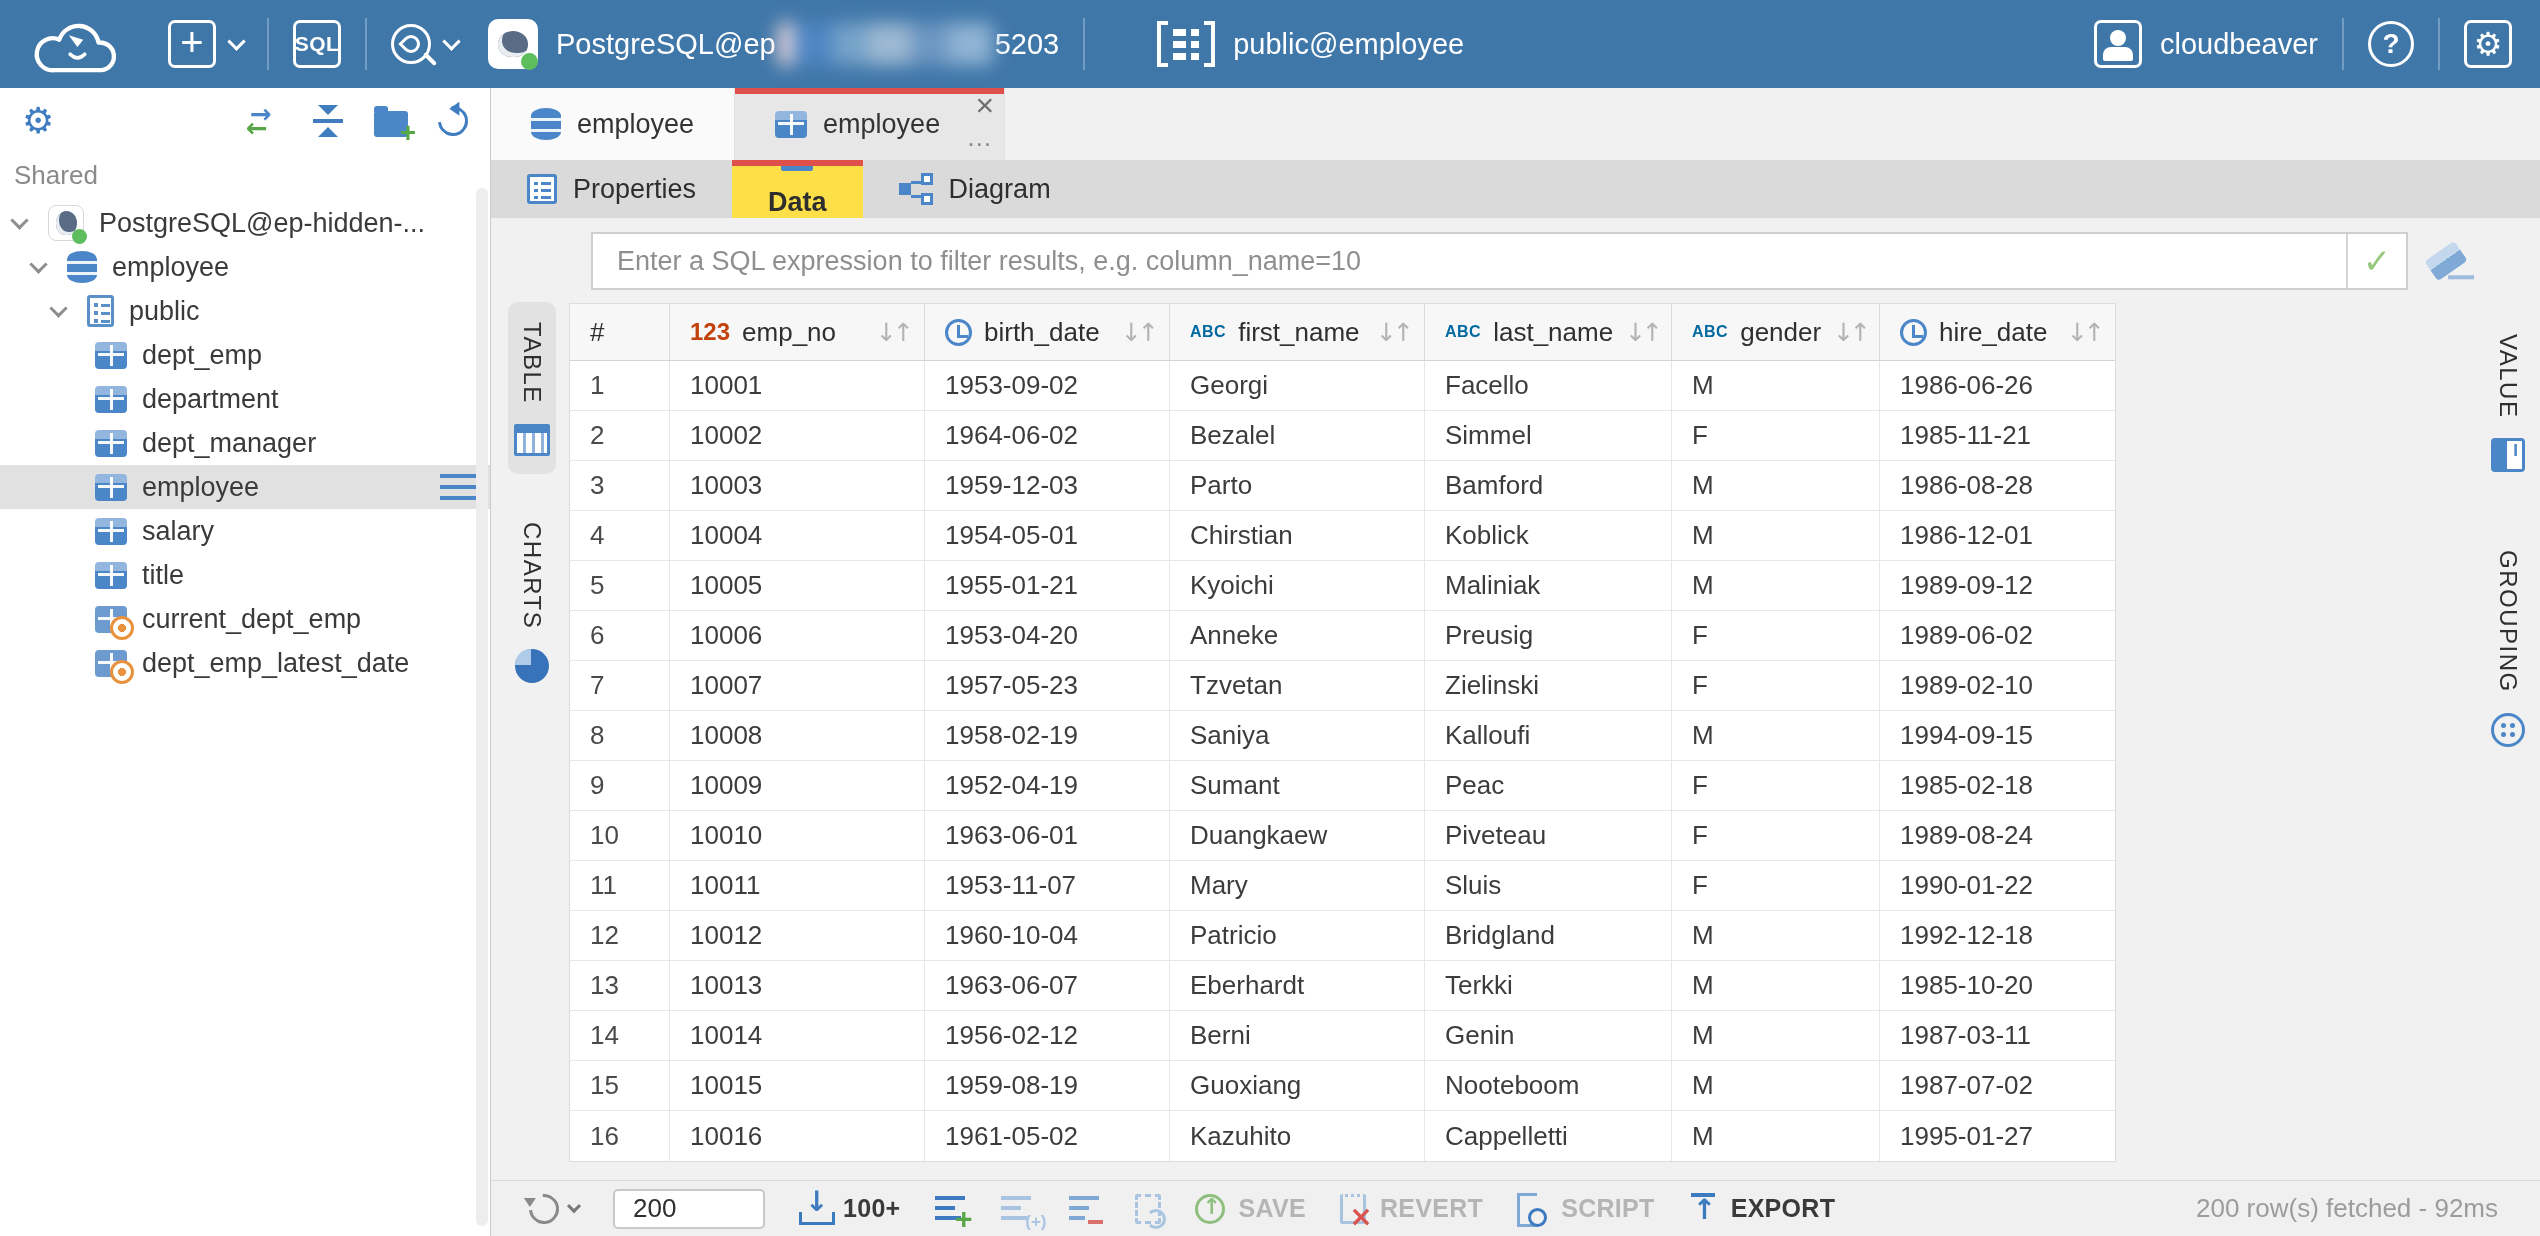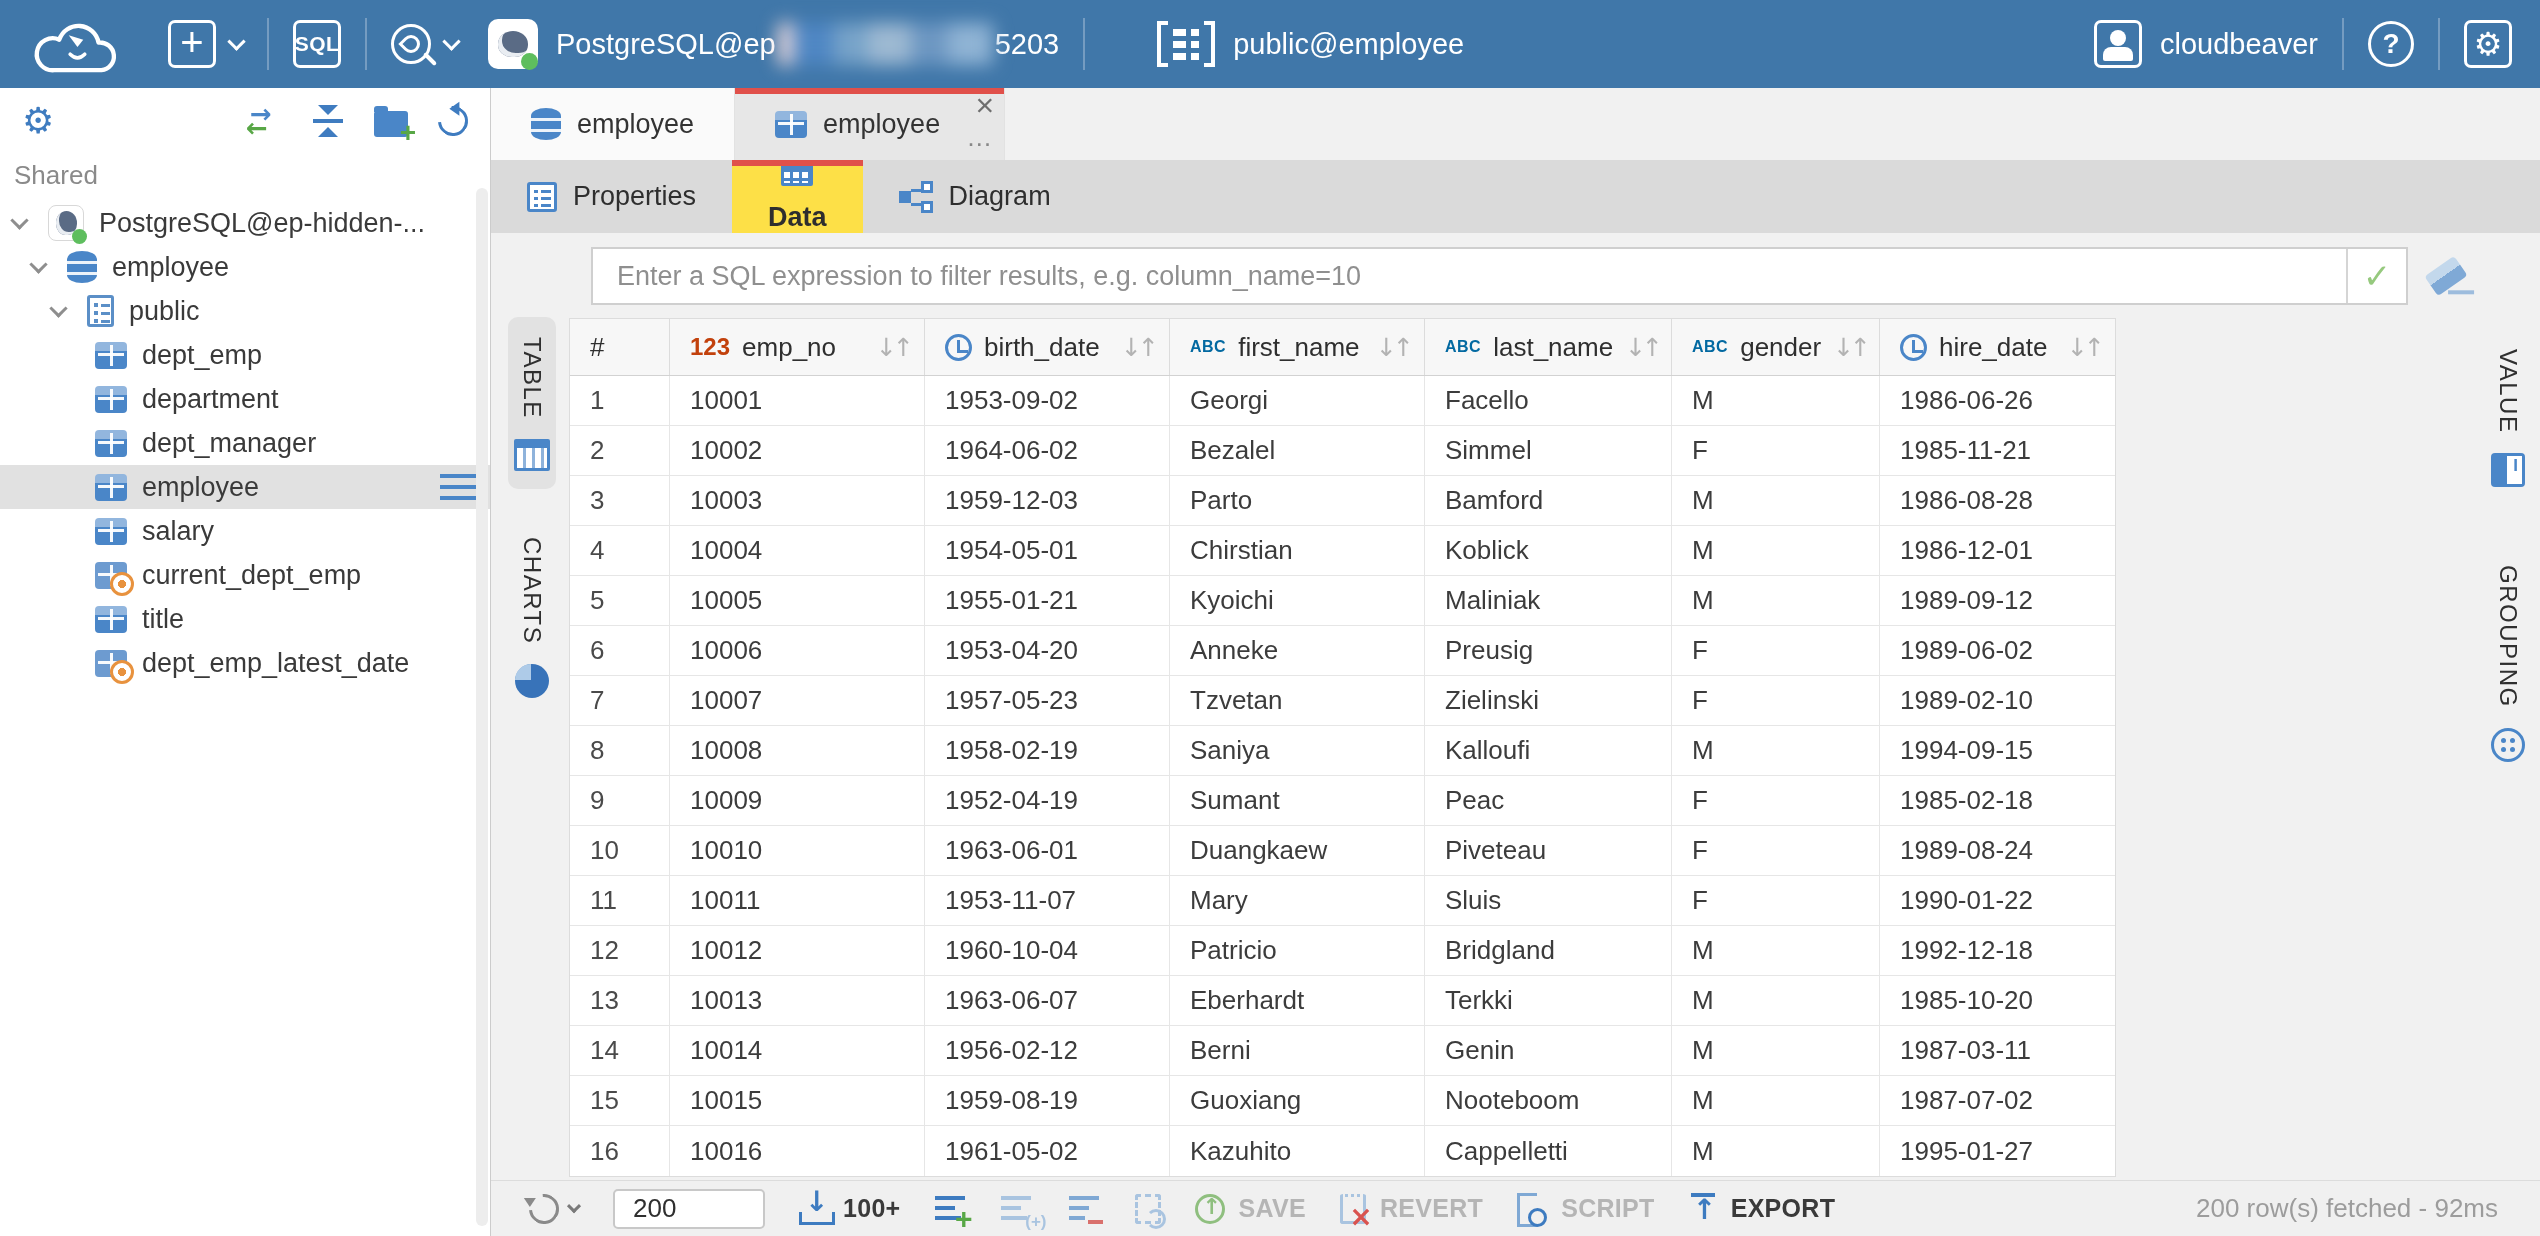--- a/index.html
+++ b/index.html
@@ -129,21 +129,21 @@
   .main { position:absolute; left:490px; top:88px; right:0; bottom:0; display:flex; flex-direction:column;
           border-left:1px solid #CCCCCC; background:#F1F1F1; }
   .tabbar { height:72px; background:#F1F1F1; display:flex; align-items:stretch; flex:none; }
   .tab { display:flex; align-items:center; gap:16px; padding:0 40px; font-size:27px; color:#333;
          position:relative; background:#FAFAFA; border-right:1px solid #E2E2E2; }
   .tab.active { background:#E7E7E7; padding-right:64px; }
   .tab.active::before { content:""; position:absolute; left:0; right:0; top:0; height:6px; background:#E0504A; }
   .tab-close { position:absolute; top:0px; right:10px; font-size:32px; color:#6E6E6E; line-height:1.1; }
   .tab-dots { position:absolute; top:34px; right:10px; font-size:26px; color:#888; letter-spacing:2px; }
   .tab-dots::before { content:"…"; }
-  .subtabbar { height:73px; background:#DADADA; display:flex; align-items:stretch; flex:none; }
+  .subtabbar { height:58px; background:#DADADA; display:flex; align-items:stretch; flex:none; }
   .subtab { display:flex; align-items:center; gap:16px; padding:0 36px; font-size:27px; color:#2E2E2E; position:relative; }
   .subtab.active { background:#fde047; font-weight:700;flex-direction:column; }
   .subtab.active::before { content:""; position:absolute; left:0; right:0; top:0; height:6px; background:#E0504A; }
   .props-icon { width:30px; height:30px; border:3px solid #4A86C8; border-radius:3px; background:#fff; position:relative; }
   .props-icon::before { content:""; position:absolute; left:4px; top:5px; width:4px; height:3px; background:#4A86C8;
       box-shadow:0 7px 0 #4A86C8,0 14px 0 #4A86C8; }
   .props-icon::after { content:""; position:absolute; left:11px; top:5px; width:10px; height:3px; background:#4A86C8;
       box-shadow:0 7px 0 #4A86C8,0 14px 0 #4A86C8; }
   .data-grid-icon { width:32px; height:30px; border:3px solid #4A86C8; border-radius:2px;
       background:
@@ -360,26 +360,26 @@
         <div class="tree-item selected" style="padding-left: 95px;">
           <span class="ticon table-icon"></span>
           <span class="tlabel">employee</span>
           <span class="hamburger"></span>
         </div>
         <div class="tree-item" style="padding-left: 95px;">
           <span class="ticon table-icon"></span>
           <span class="tlabel">salary</span>
         </div>
         <div class="tree-item" style="padding-left: 95px;">
+          <span class="ticon table-icon"></span>
+          <span class="tlabel">title</span>
+        </div>
+        <div class="tree-item" style="padding-left: 95px;">
           <span class="ticon view-icon"></span>
           <span class="tlabel">current_dept_emp</span>
-        </div>
-        <div class="tree-item" style="padding-left: 95px;">
-          <span class="ticon table-icon"></span>
-          <span class="tlabel">title</span>
         </div>
         <div class="tree-item" style="padding-left: 95px;">
           <span class="ticon view-icon"></span>
           <span class="tlabel">dept_emp_latest_date</span>
         </div>
       </div>
     <div class="sidebar-scroll"></div>
   </aside>
 
   <main class="main">

